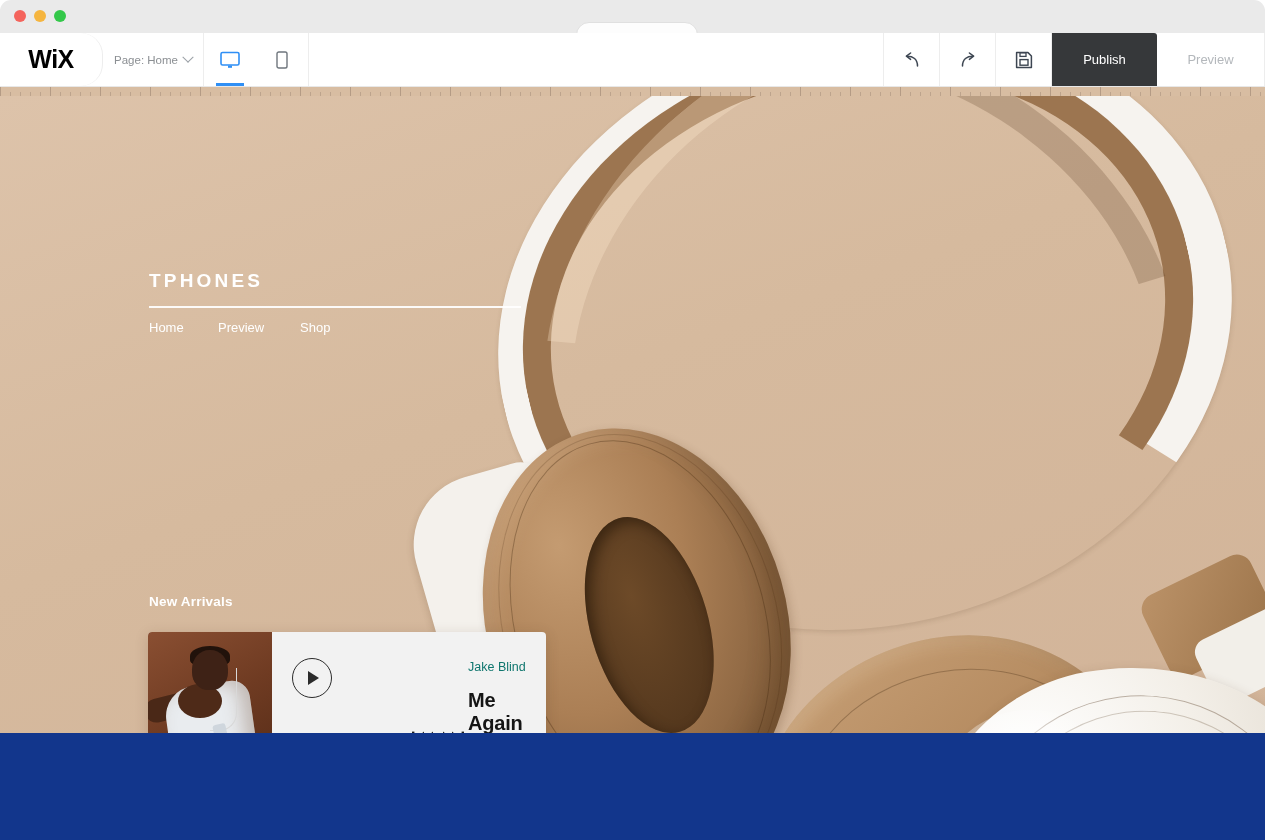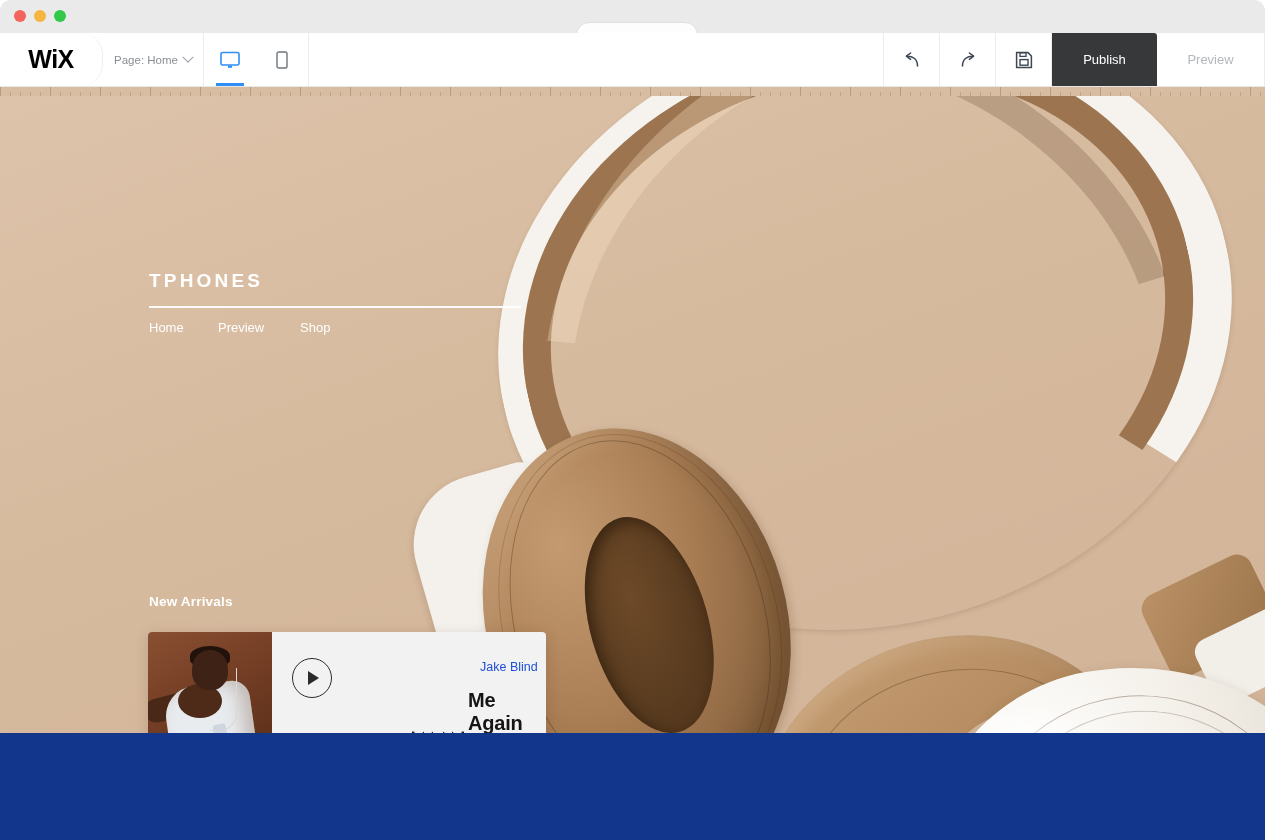--- a/index.html
+++ b/index.html
@@ -482,22 +482,21 @@
     left: 15px; top: 11.5px;
     width: 0; height: 0;
     border-left: 11px solid #2b2b2b;
     border-top: 7px solid transparent;
     border-bottom: 7px solid transparent;
   }
   .track-artist {
     position: absolute;
     left: 196px; top: 28px;
     font-size: 12.5px;
-    color: #1d4ed8;
-    margin-left: 12px;
+    color: #0f766e;
   }
   .track-title {
     position: absolute;
     left: 196px; top: 57px;
     font-size: 20px;
     font-weight: bold;
     color: #151515;
     letter-spacing: -0.2px;
   }
   .controls {

